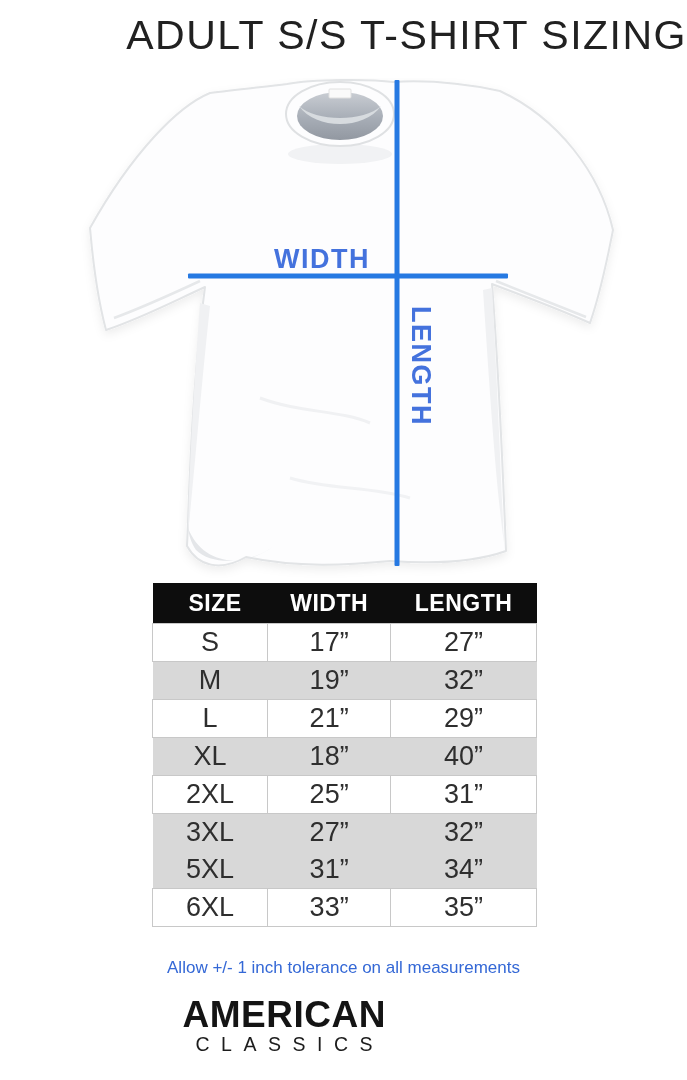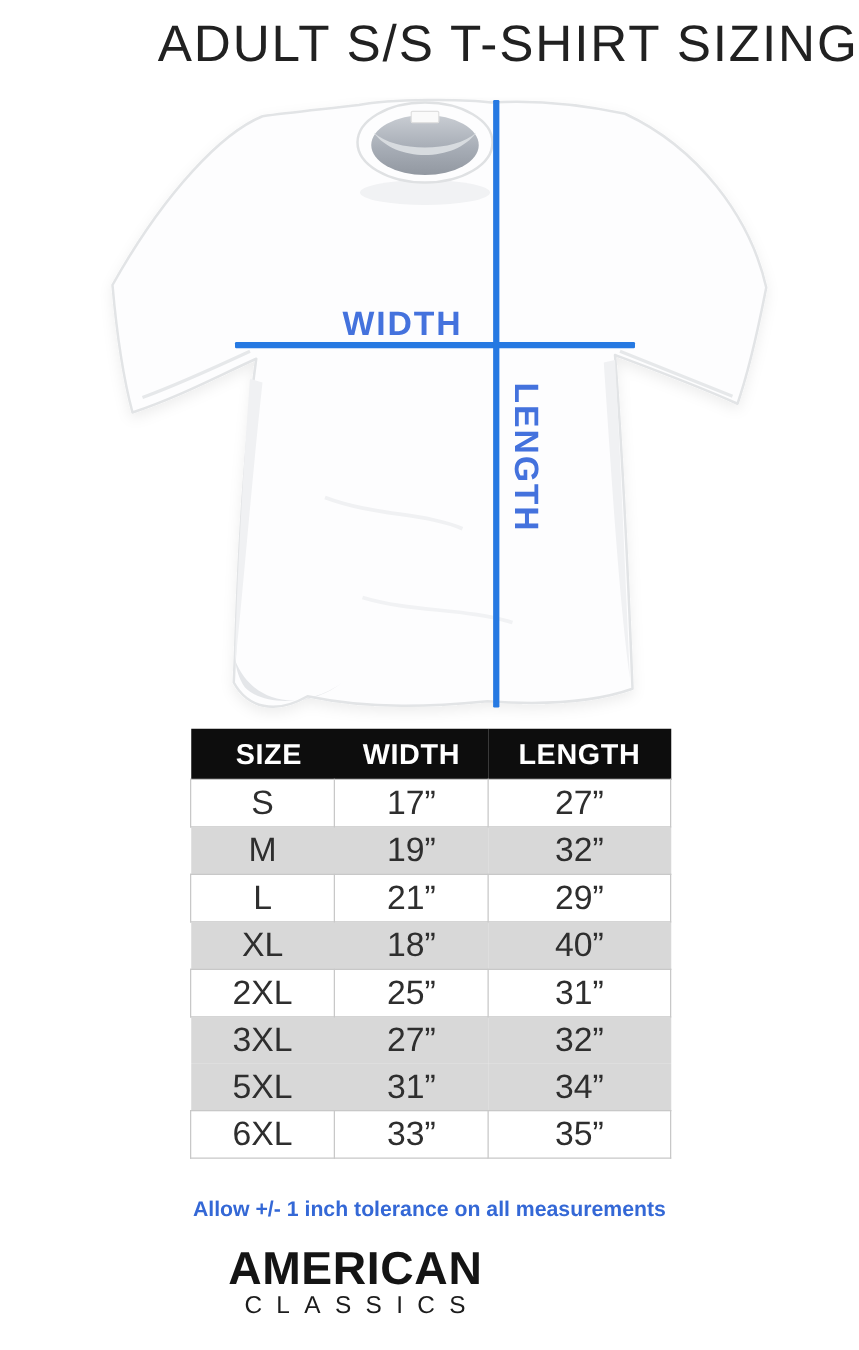--- a/index.html
+++ b/index.html
@@ -45,21 +45,21 @@
     text-align: center; font-size: 27px; font-weight: 300;
     color: #2e2e2e;
   }
   .size-table tr.w td { background: #ffffff; border: 1px solid #c8c8c8; }
   .size-table tr.g td { background: #d8d8d8; border: 0; }
 
   
   .tolerance-note {
     position: absolute; top: 958px; left: 0; width: 687px;
     text-align: center;
-    font-size: 17px; font-weight: bold; color: #3468d6;
+    font-size: 17px; font-weight: normal; color: #3468d6;
   }
 
   
   .brand { position: absolute; top: 996px; left: 0; width: 568px; text-align: center; }
   .brand-top {
     font-size: 37px; font-weight: 900; color: #141414;
     letter-spacing: 0.5px; line-height: 1.0; padding-left: 0.5px;
   }
   .brand-bottom {
     margin-top: 2px;

